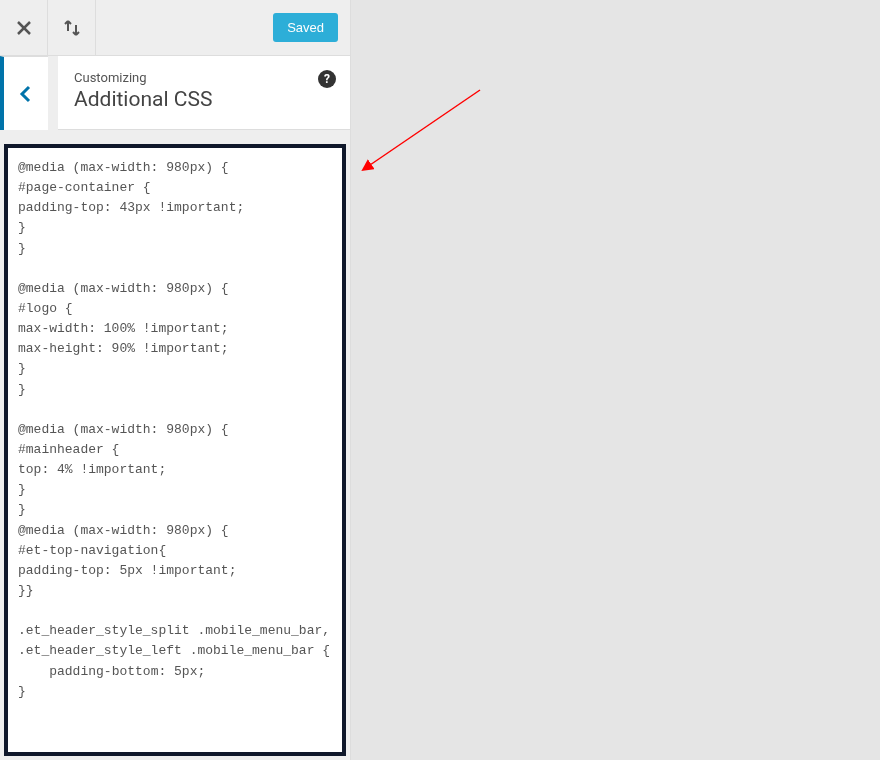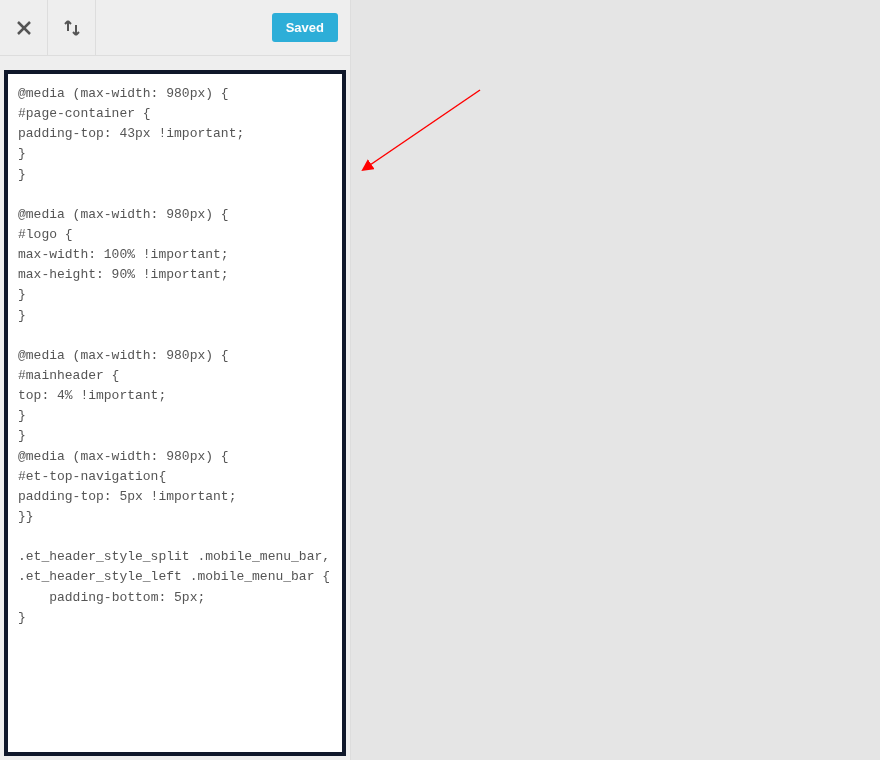--- a/index.html
+++ b/index.html
@@ -50,21 +50,20 @@
     .saved-btn {
       background: #19a8d6;
       color: #fff;
       border: none;
       border-radius: 3px;
       padding: 7px 14px;
       font-size: 13px;
       margin-right: 12px;
       cursor: default;
       opacity: 0.9;
-      font-weight: bold;
     }
     .header-row {
       display: flex;
       align-items: stretch;
       background: #eeeeee;
     }
     .back-btn {
       width: 48px;
       display: flex;
       align-items: center;
@@ -151,20 +150,34 @@
       <div class="toolbar-btn">
         <svg width="18" height="18" viewBox="0 0 18 18">
           <path d="M5 2 L5 12 M5 2 L2 5 M5 2 L8 5" stroke="#555" stroke-width="2" fill="none"></path>
           <path d="M13 16 L13 6 M13 16 L10 13 M13 16 L16 13" stroke="#555" stroke-width="2" fill="none"></path>
         </svg>
       </div>
       <div class="toolbar-spacer"></div>
       <button class="saved-btn">Saved</button>
     </div>
 
+    <div class="header-row">
+      <div class="back-btn">
+        <svg width="14" height="18" viewBox="0 0 14 18">
+          <path d="M10 2 L3 9 L10 16" stroke="#0073aa" stroke-width="3" fill="none"></path>
+        </svg>
+      </div>
+      <div class="header-panel">
+        <div class="customizing-label">Customizing</div>
+        <div class="section-title">Additional CSS</div>
+        <div class="help-icon">
+          <span>?</span>
+        </div>
+      </div>
+    </div>
 
     <div class="code-area">@media (max-width: 980px) {
 #page-container {
 padding-top: 43px !important;
 }
 }
 
 @media (max-width: 980px) {
 #logo {
 max-width: 100% !important;

